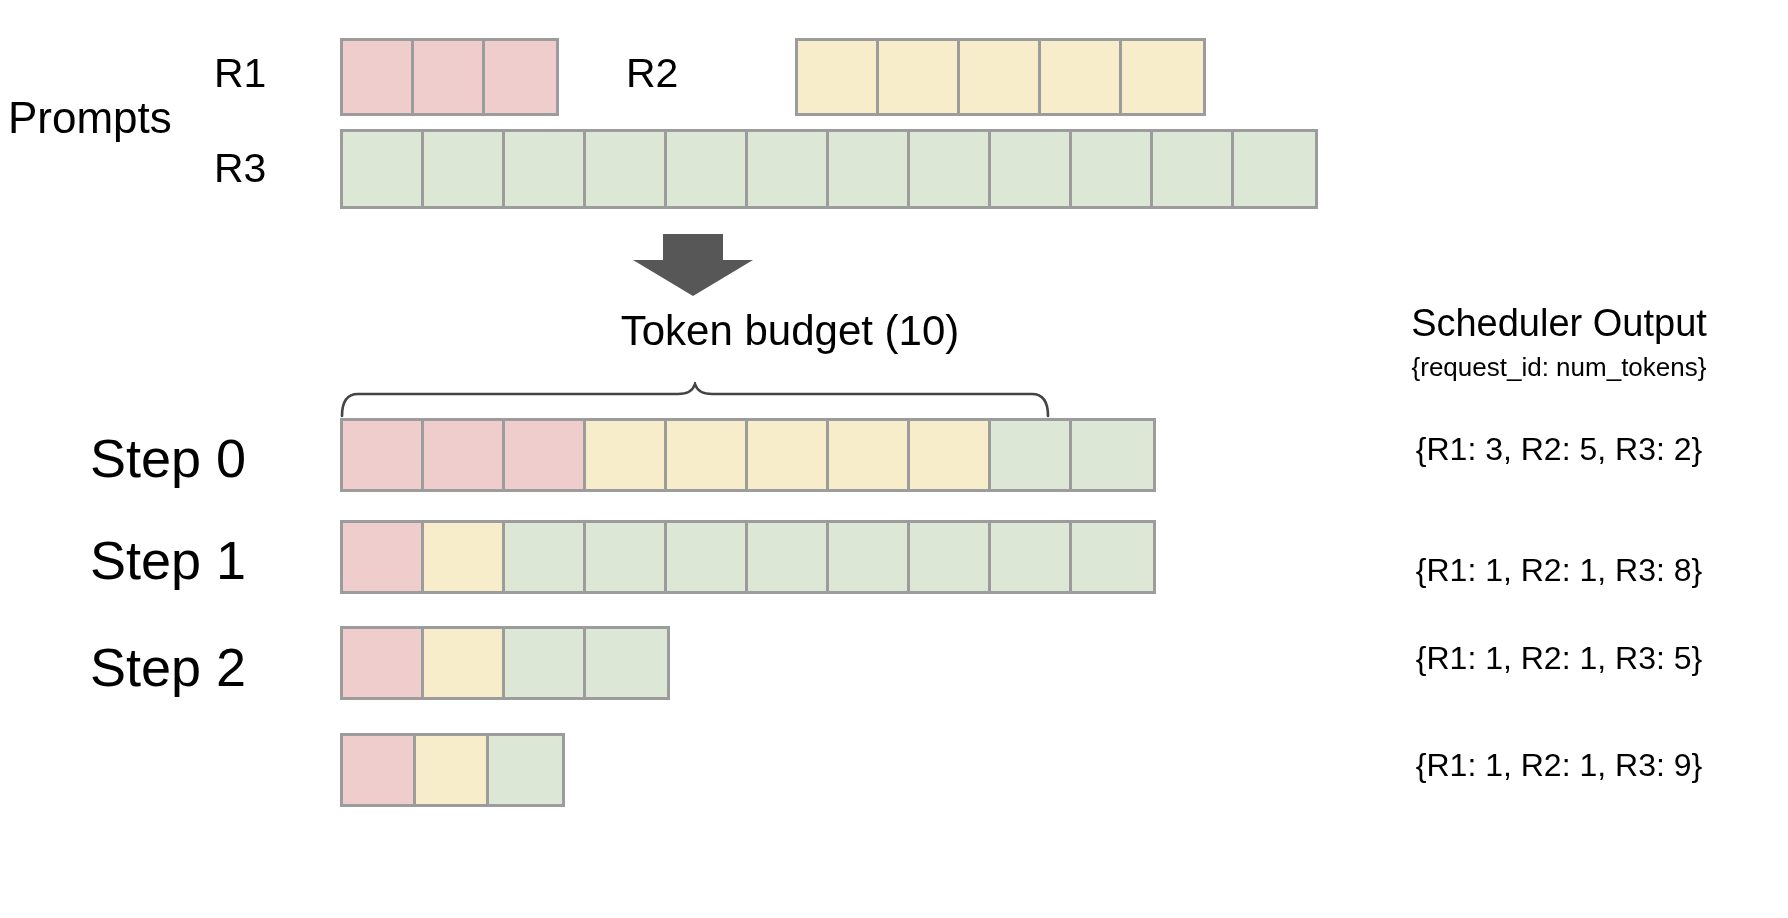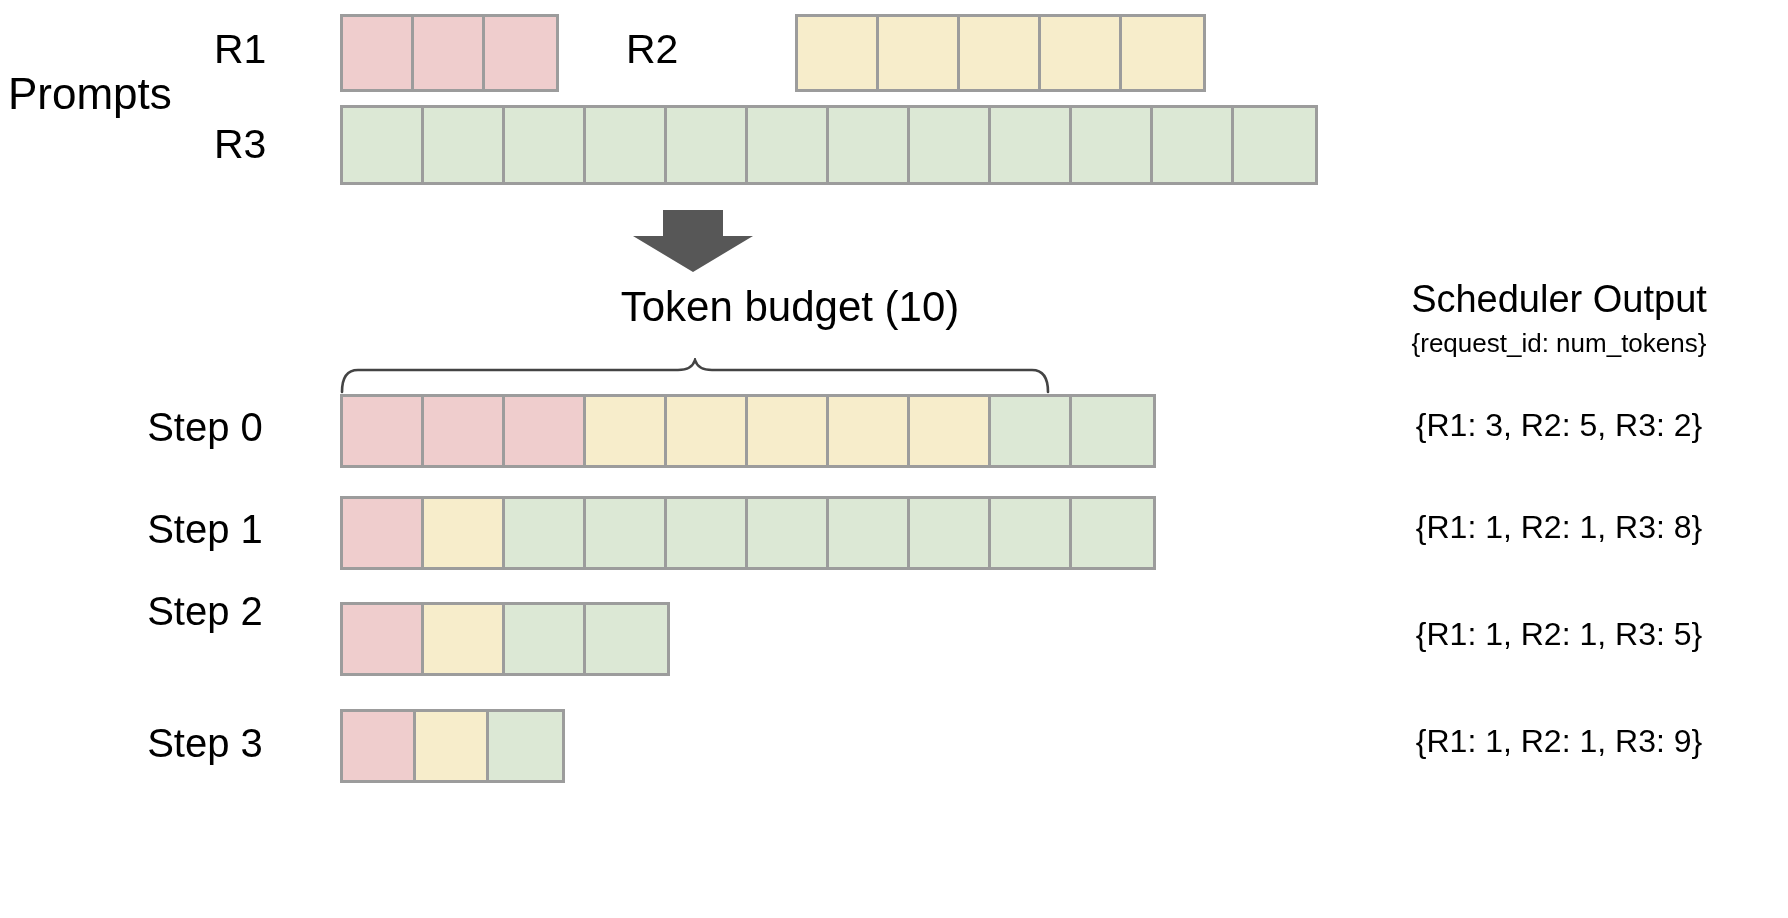--- a/index.html
+++ b/index.html
@@ -10,55 +10,56 @@
   body {
     font-family: "Liberation Sans", sans-serif;
     color: #000000;
   }
   #canvas {
     position: relative;
     width: 1788px;
     height: 822px;
     background: #ffffff;
     overflow: hidden;
+    margin-top: 24px;
   }
 
   
   .lbl {
     position: absolute;
     white-space: nowrap;
     line-height: 1;
     color: #000;
   }
   .lbl-prompts   { left: 8px;   top: 72px;  font-size: 44px; }
   .lbl-r1        { left: 214px; top: 29px;  font-size: 41px; }
   .lbl-r2        { left: 626px; top: 29px;  font-size: 41px; }
   .lbl-r3        { left: 214px; top: 124px; font-size: 41px; }
 
-  .lbl-step      { font-size: 40px; text-align: center; width: 230px; }
+  .lbl-step      { font-size: 54px; text-align: left; width: 230px; }
   .lbl-step0     { left: 90px;  top: 407px; }
   .lbl-step1     { left: 90px;  top: 509px; }
-  .lbl-step2     { left: 90px;  top: 591px; }
+  .lbl-step2     { left: 90px;  top: 616px; }
   .lbl-step3     { left: 90px;  top: 723px; }
 
   .lbl-tokenbudget {
     left: 0; top: 286px; width: 1580px;
     text-align: center; font-size: 42px;
   }
   .lbl-sched-title {
     left: 1330px; top: 280px; width: 458px;
     text-align: center; font-size: 38px;
   }
   .lbl-sched-sub {
     left: 1330px; top: 330px; width: 458px;
     text-align: center; font-size: 26px;
   }
   .lbl-out { left: 1330px; width: 458px; text-align: center; font-size: 32px; }
   .lbl-out0 { top: 409px; }
-  .lbl-out1 { top: 511px; }
+  .lbl-out1 { top: 530px; }
   .lbl-out2 { top: 618px; }
   .lbl-out3 { top: 725px; }
 
   
   .row {
     position: absolute;
     display: flex;
     box-sizing: border-box;
     border: 3px solid #9c9c9c;
     background: #ffffff;
@@ -181,21 +182,20 @@
 
   <div class="lbl lbl-step lbl-step2">Step 2</div>
   <div class="row row-s2" style="width: 330px;">
       <div class="cell" style="width: 81px; background: rgb(239, 205, 205);"></div>
       <div class="cell" style="width: 81px; background: rgb(247, 237, 203);"></div>
       <div class="cell" style="width: 81px; background: rgb(220, 232, 213);"></div>
       <div class="cell" style="width: 81px; background: rgb(220, 232, 213);"></div>
     </div>
   <div class="lbl lbl-out lbl-out2">{R1: 1, R2: 1, R3: 5}</div>
 
-  <div class="lbl lbl-step lbl-step3">Step 3</div>
   <div class="row row-s3" style="width: 225px;">
       <div class="cell" style="width: 73px; background: rgb(239, 205, 205);"></div>
       <div class="cell" style="width: 73px; background: rgb(247, 237, 203);"></div>
       <div class="cell" style="width: 73px; background: rgb(220, 232, 213);"></div>
     </div>
   <div class="lbl lbl-out lbl-out3">{R1: 1, R2: 1, R3: 9}</div>
 
 </div>
 
 </body></html>

